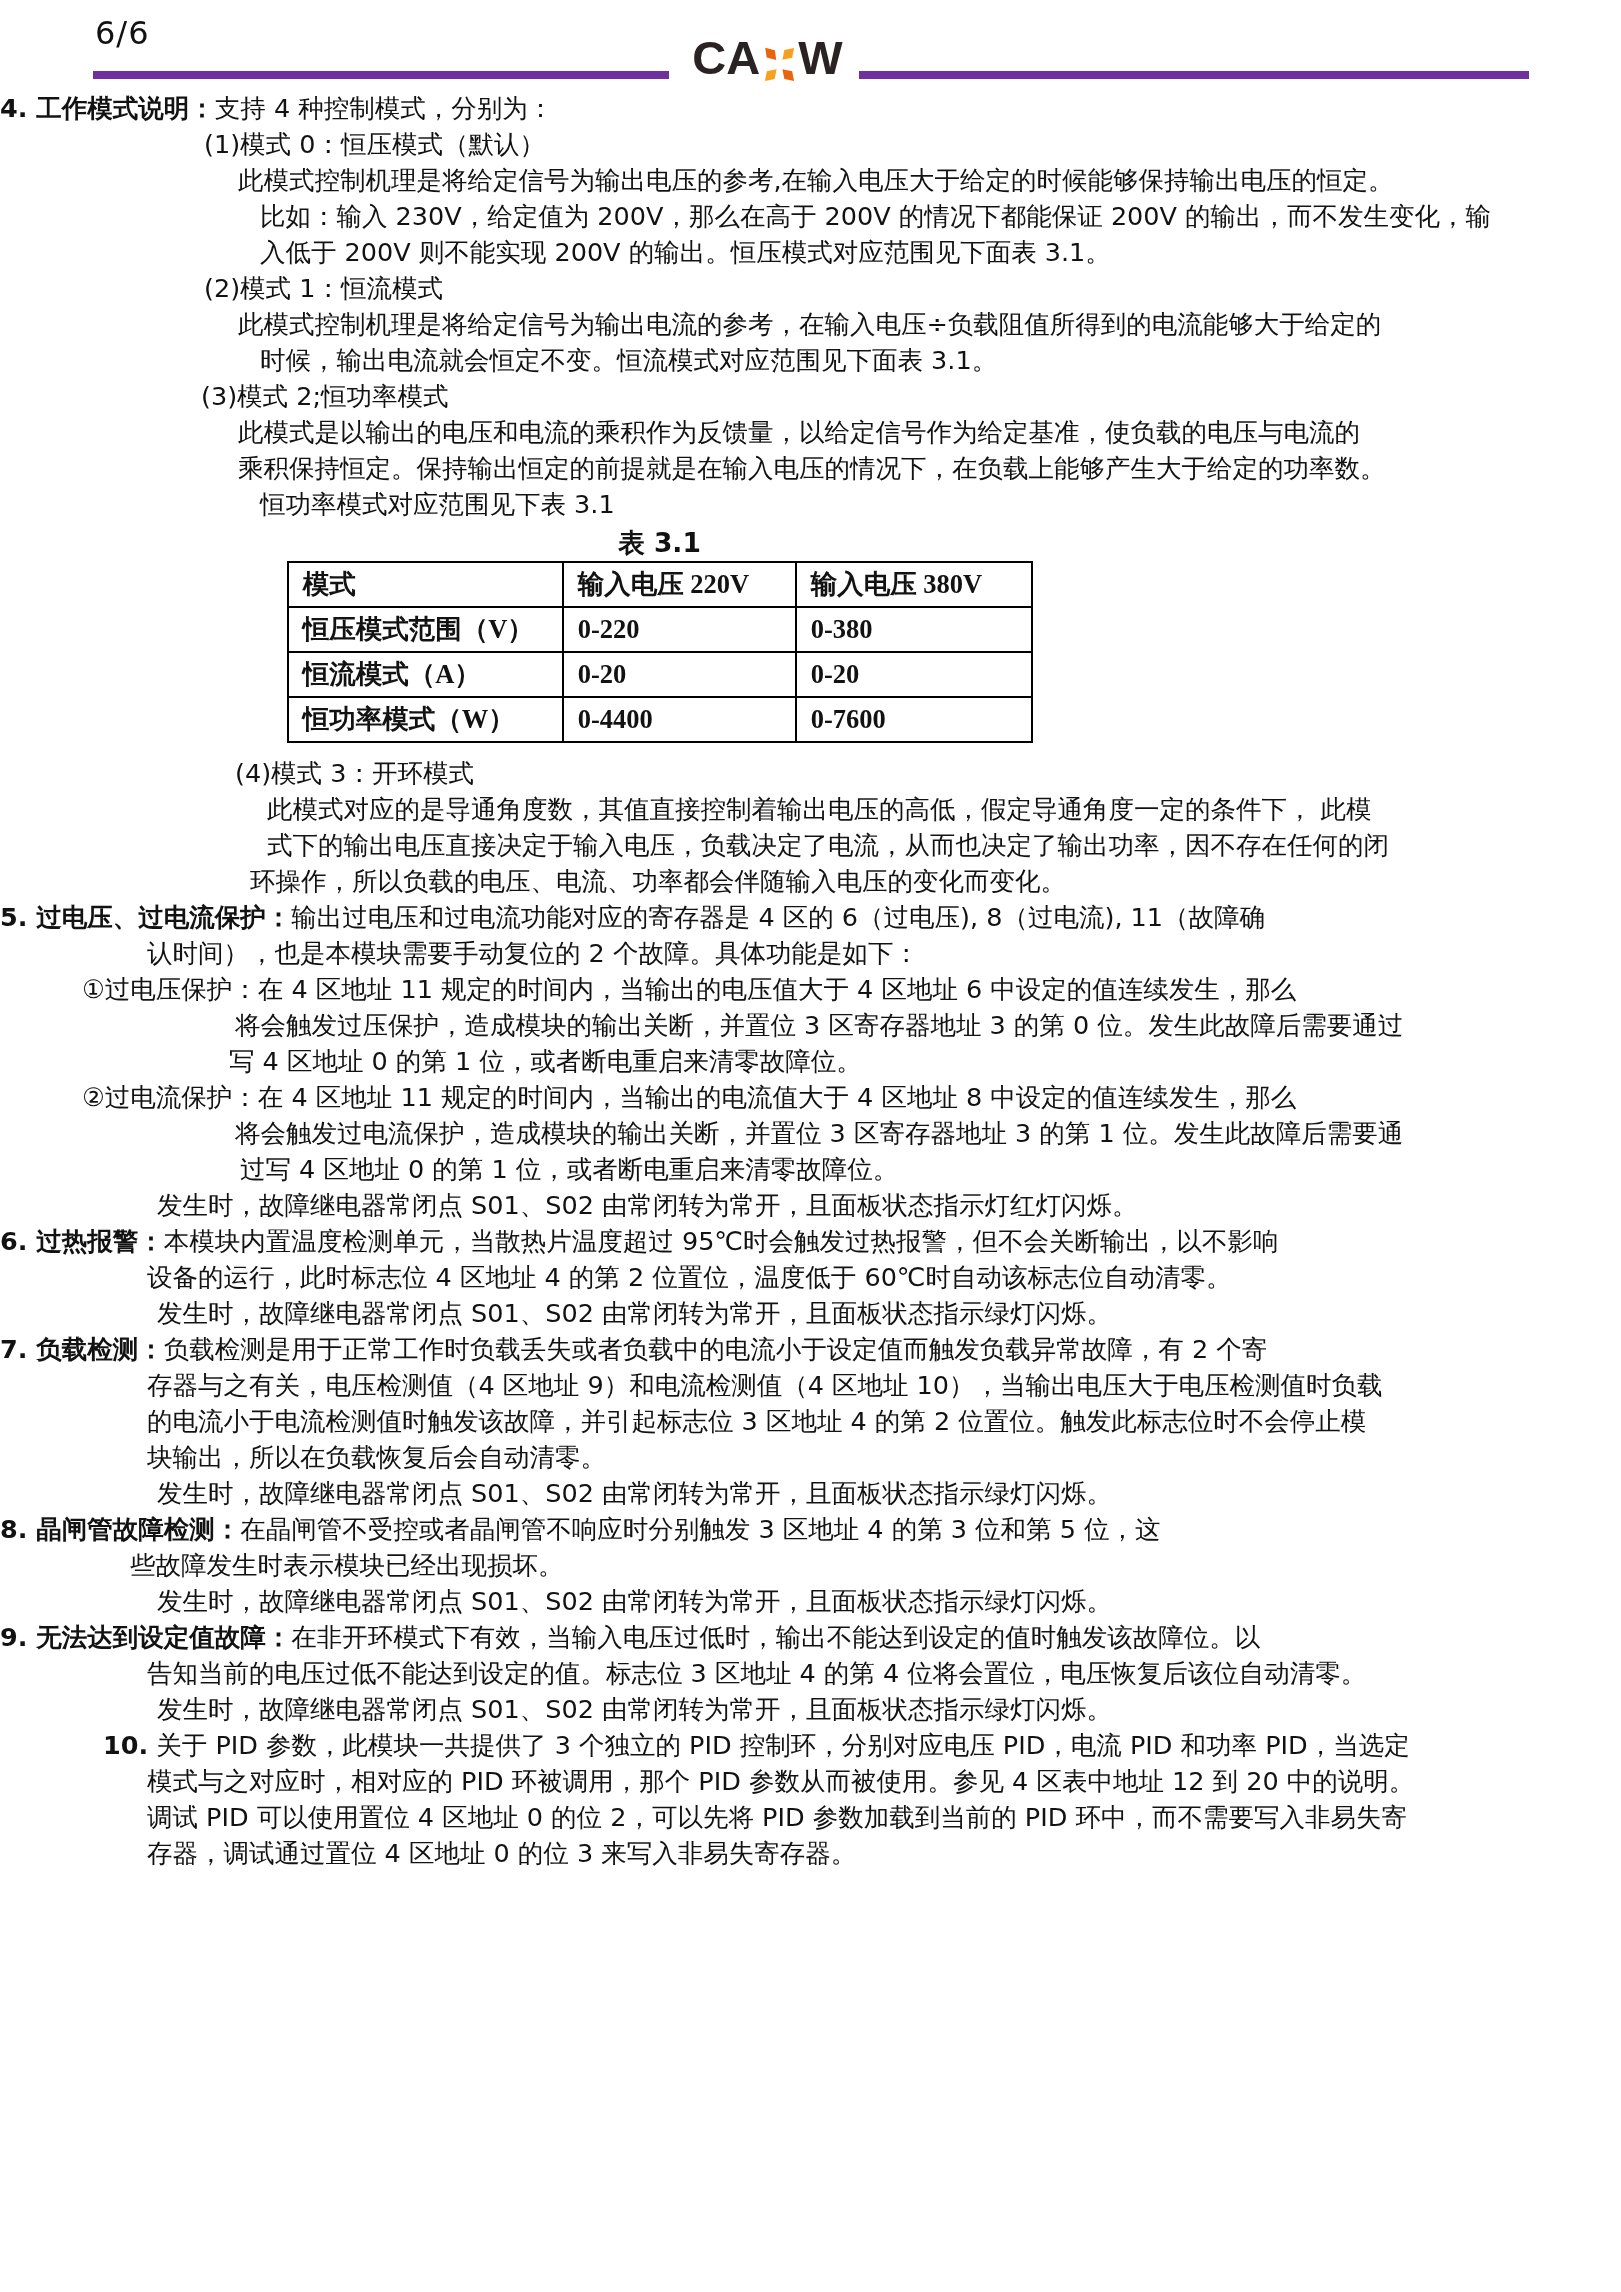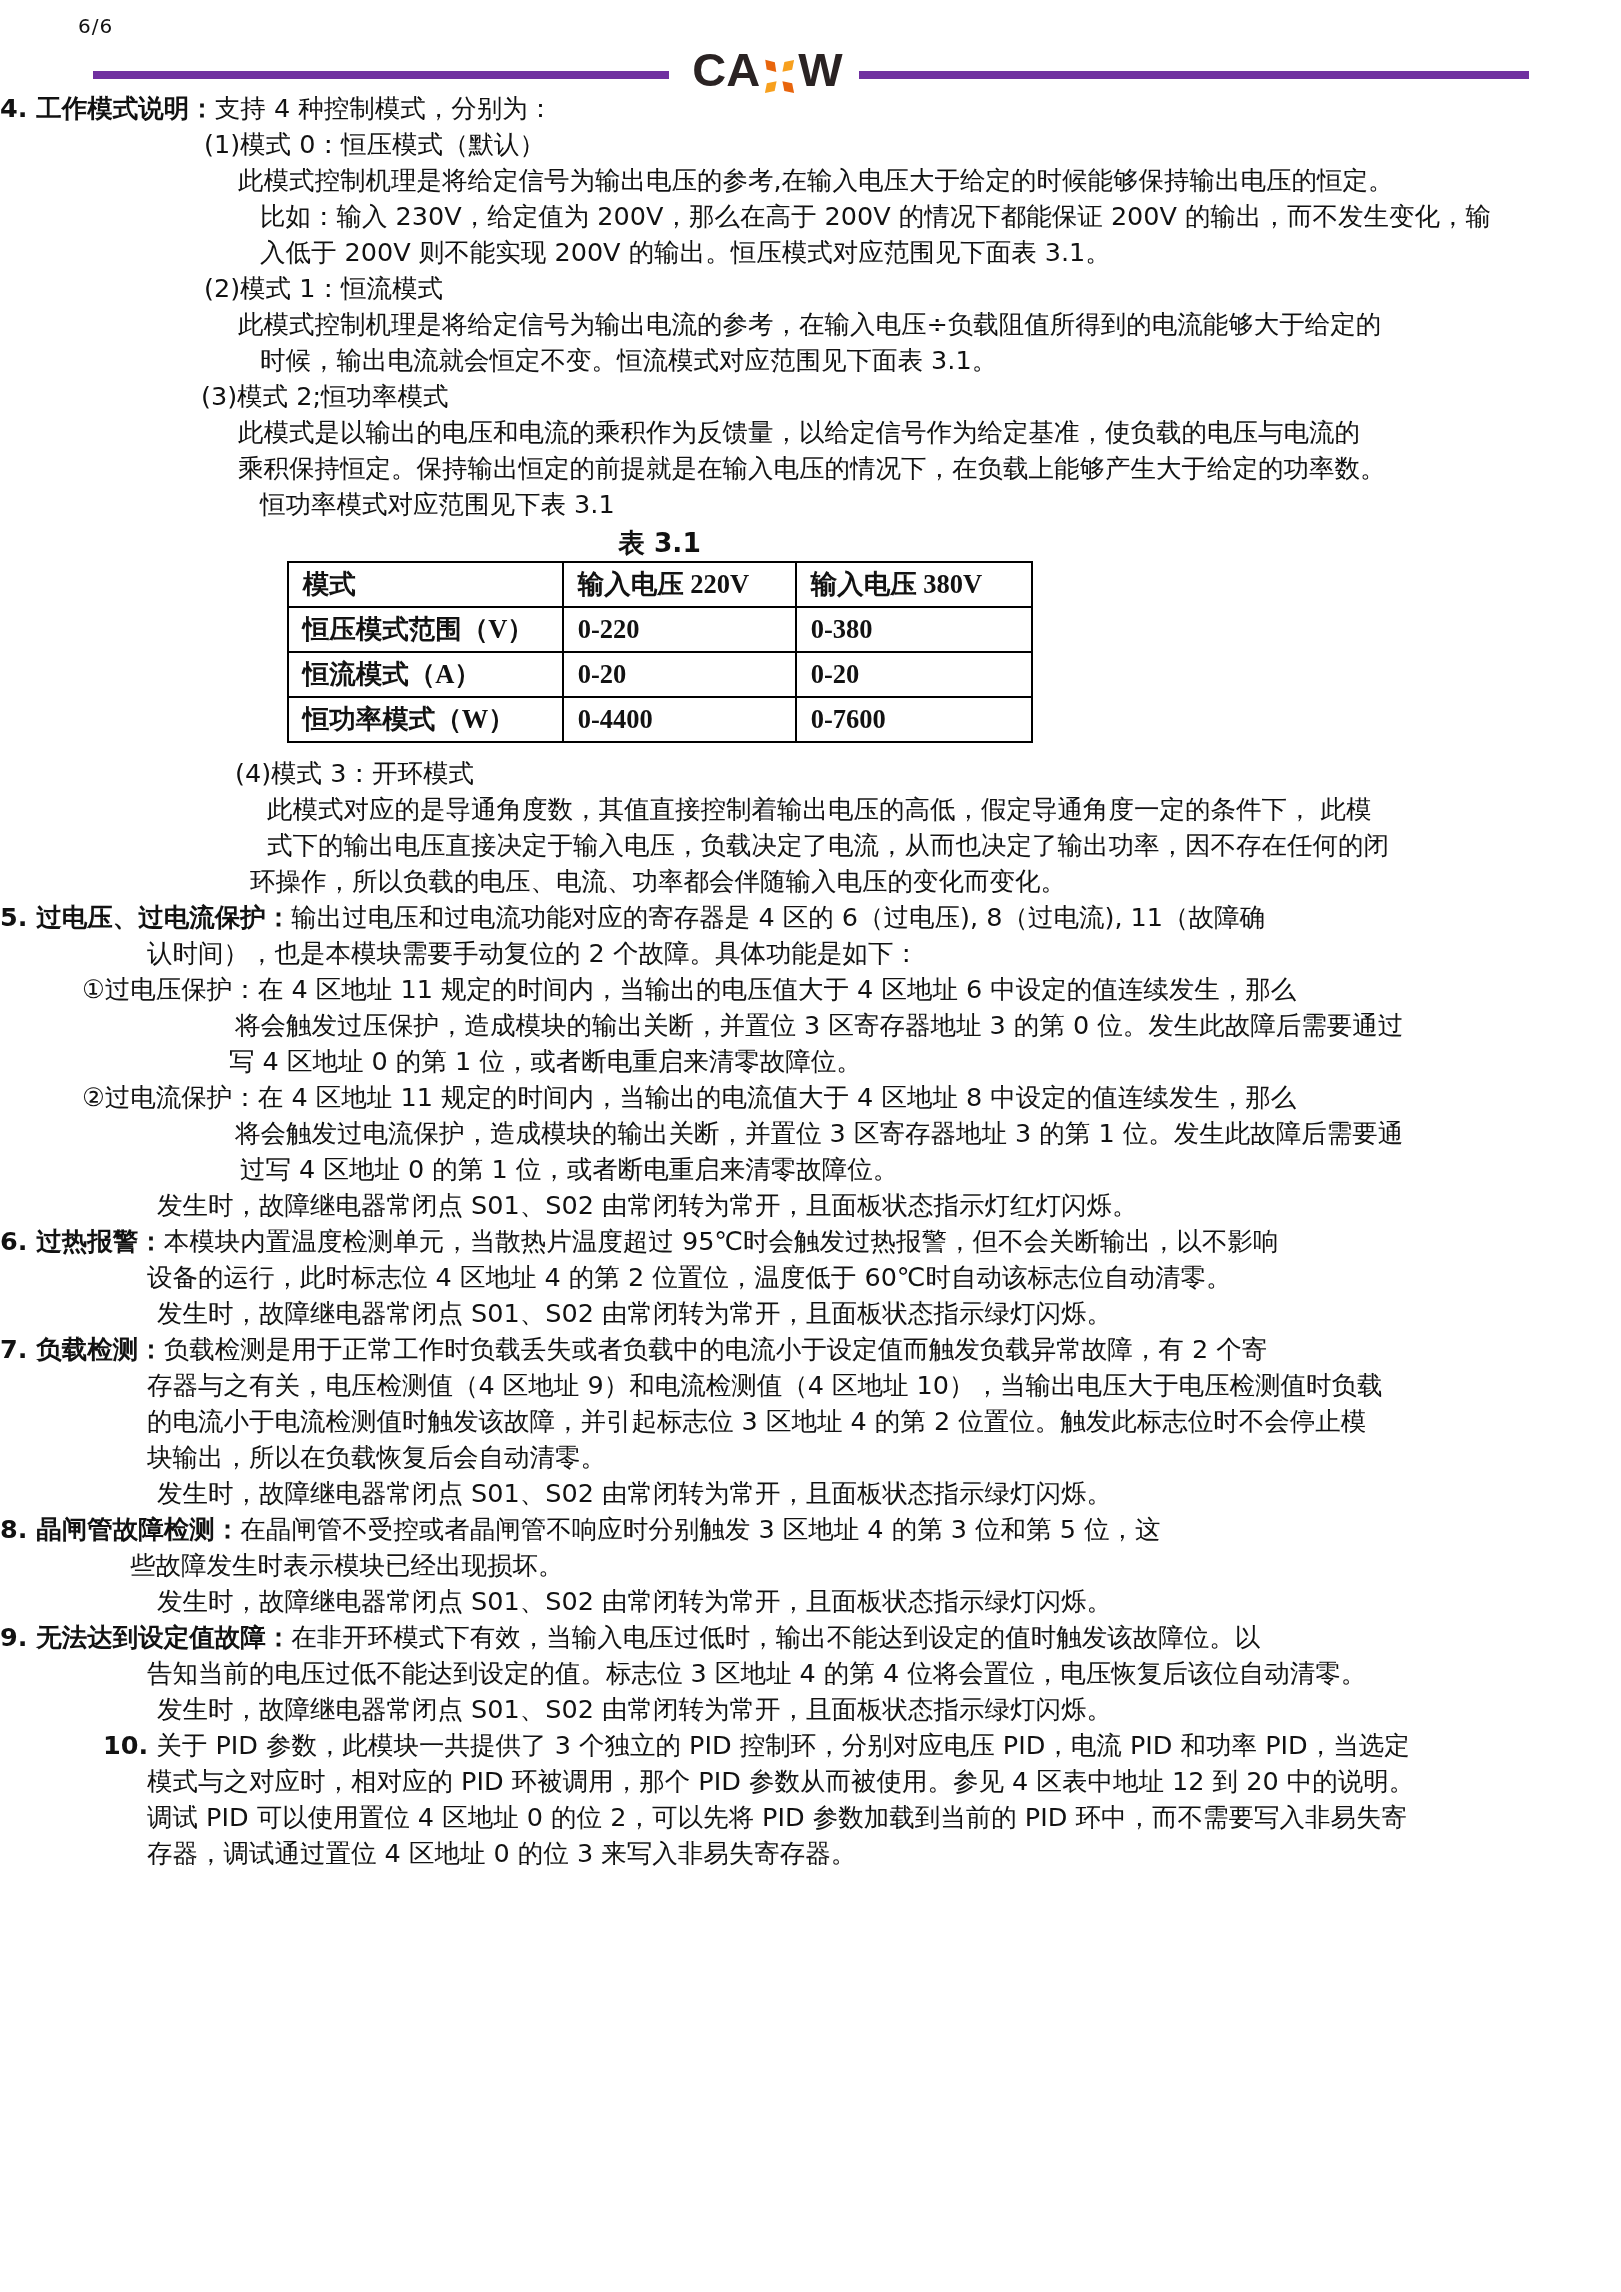--- a/index.html
+++ b/index.html
@@ -6,28 +6,28 @@
   .page{
     position:relative;
     width:1621px;height:2293px;
     background:#ffffff;
     font-family:"DejaVu Sans","Liberation Sans",sans-serif;
     color:#121212;
     overflow:hidden;
   }
   
   .page-num{
-    position:absolute;top:13.7px;left:78px;
-    font-size:20px;font-weight:500;letter-spacing:1px;
+    position:absolute;top:13.7px;left:95px;
+    font-size:32px;font-weight:500;letter-spacing:1px;
   }
   .rule{position:absolute;top:71px;height:7.8px;background:#7030A0;}
   .rule-left{left:93px;width:576px;}
   .rule-right{left:859px;width:670px;}
   .logo{
-    position:absolute;top:45px;left:684px;width:167px;height:49px;
+    position:absolute;top:33px;left:684px;width:167px;height:49px;
     display:flex;align-items:center;justify-content:center;
     font-family:"Liberation Sans",sans-serif;
     font-weight:bold;font-size:47px;color:#2a2323;letter-spacing:0px;
   }
   .logo .lx{display:inline-block;width:35px;height:37px;margin:0 1px 0 2px;}
   
   .content{position:absolute;top:90px;left:0;width:1621px;}
   .ln{
     height:36px;line-height:36px;font-size:25.5px;
     white-space:nowrap;

